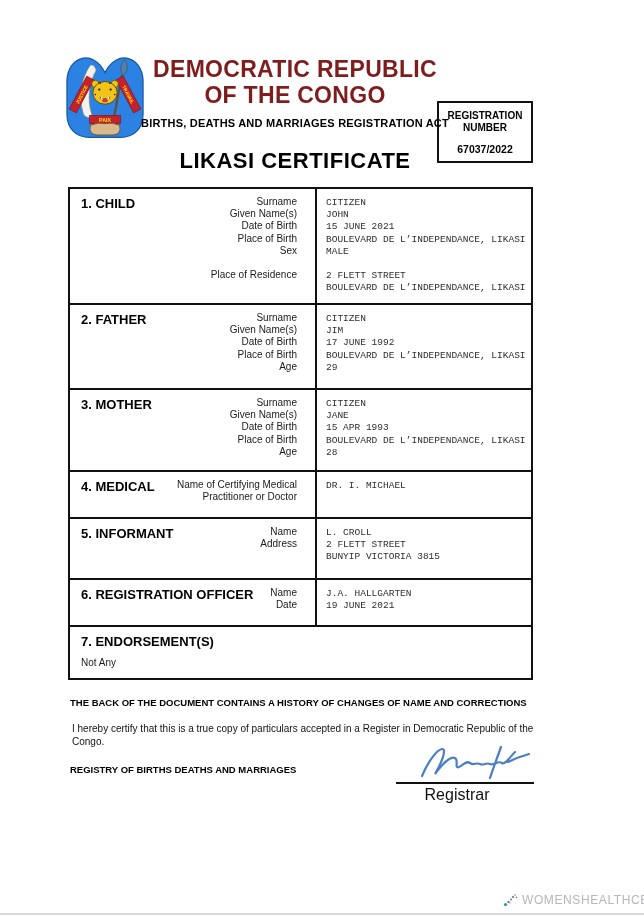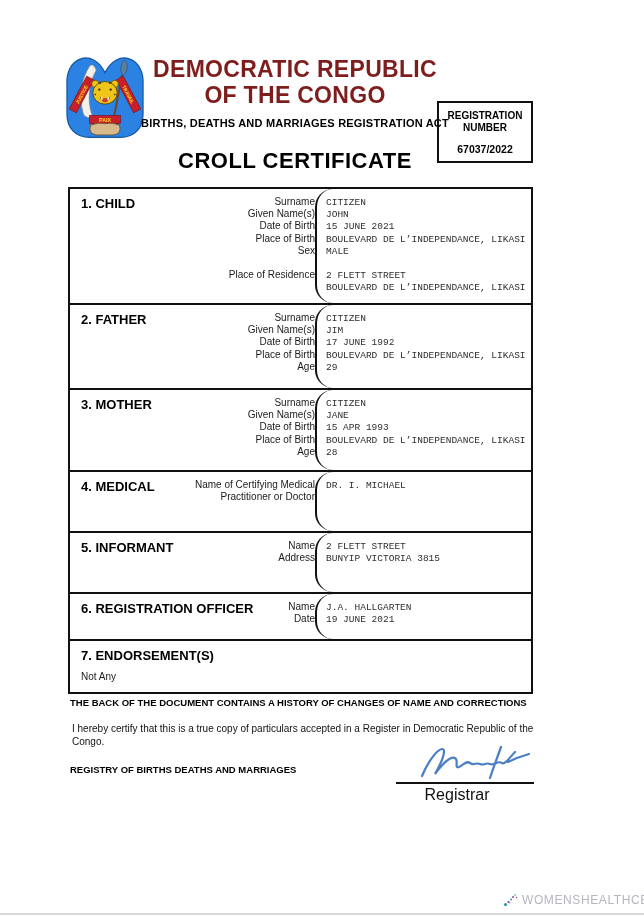--- a/index.html
+++ b/index.html
@@ -17,28 +17,28 @@
           padding-top:7px;color:#000;}
   .regnum{margin-top:9px;font-size:10.5px;}
   .doc-title{position:absolute;left:140px;top:148px;width:310px;text-align:center;
              font-size:22px;font-weight:bold;letter-spacing:0.5px;color:#000;}
 
   
   .cert-table{position:absolute;left:68px;top:187px;width:465px;}
   .sec{position:relative;display:flex;border:2px solid #111;margin-top:-2px;
        background:#fff;box-sizing:border-box;}
   .sec:first-child{margin-top:0;}
-  .h1{height:118px}.h2{height:87px}.h3{height:84px}.h4{height:63px}
+  .h1{height:118px}.h2{height:87px}.h3{height:84px}.h4{height:49px}
   .h5{height:63px}.h6{height:49px}.h7{height:55px}
-  .sec-left{width:245px;box-sizing:border-box;padding:7px 0 0 0;}
+  .sec-left{width:245px;box-sizing:border-box;padding:7px 18px 0 0;}
   .sec-title{position:absolute;left:11px;top:7px;font-weight:bold;font-size:13px;color:#000;}
   .labels{text-align:right;font-size:10px;line-height:12.2px;color:#1a1a1a;}
   .sec-right{flex:1;border-left:2px solid #111;padding:8px 4px 0 9px;
              font-family:"Liberation Mono","DejaVu Sans Mono",monospace;
-             font-size:9.5px;line-height:12.2px;color:#2e2e2e;border-radius:18px;}
+             font-size:9.5px;line-height:12.2px;color:#2e2e2e;}
   .ln{min-height:12.2px;white-space:nowrap;}
   .sec7{display:block;padding:12px;}
   .endorse-note{position:absolute;left:11px;top:30px;font-size:10px;color:#1a1a1a;}
 
   
   .back-note{position:absolute;left:70px;top:697px;width:480px;
              font-size:9.5px;font-weight:bold;color:#000;}
   .certify{position:absolute;left:72px;top:722px;width:478px;
            font-size:10px;line-height:13px;color:#111;}
   .registry{position:absolute;left:70px;top:764px;font-size:9.5px;font-weight:bold;color:#000;}
@@ -98,21 +98,21 @@
     <div>OF THE CONGO</div>
   </div>
   <div class="act">BIRTHS, DEATHS AND MARRIAGES REGISTRATION ACT</div>
 
   <div class="regbox">
     <div>REGISTRATION</div>
     <div>NUMBER</div>
     <div class="regnum">67037/2022</div>
   </div>
 
-  <div class="doc-title">CROLL CERTIFICATE</div>
+  <div class="doc-title">LIKASI CERTIFICATE</div>
 
   <div class="cert-table">
 
     <div class="sec h1">
       <div class="sec-left">
         <div class="sec-title">1. CHILD</div>
         <div class="labels">
           <div class="ln">Surname</div>
           <div class="ln">Given Name(s)</div>
           <div class="ln">Date of Birth</div>
@@ -192,20 +192,21 @@
     <div class="sec h5">
       <div class="sec-left">
         <div class="sec-title">5. INFORMANT</div>
         <div class="labels">
           <div class="ln">Name</div>
           <div class="ln">Address</div>
           <div class="ln"></div>
         </div>
       </div>
       <div class="sec-right">
+        <div class="ln">L. CROLL</div>
         <div class="ln">2 FLETT STREET</div>
         <div class="ln">BUNYIP VICTORIA 3815</div>
       </div>
     </div>
 
     <div class="sec h6">
       <div class="sec-left">
         <div class="sec-title">6. REGISTRATION OFFICER</div>
         <div class="labels">
           <div class="ln">Name</div>

